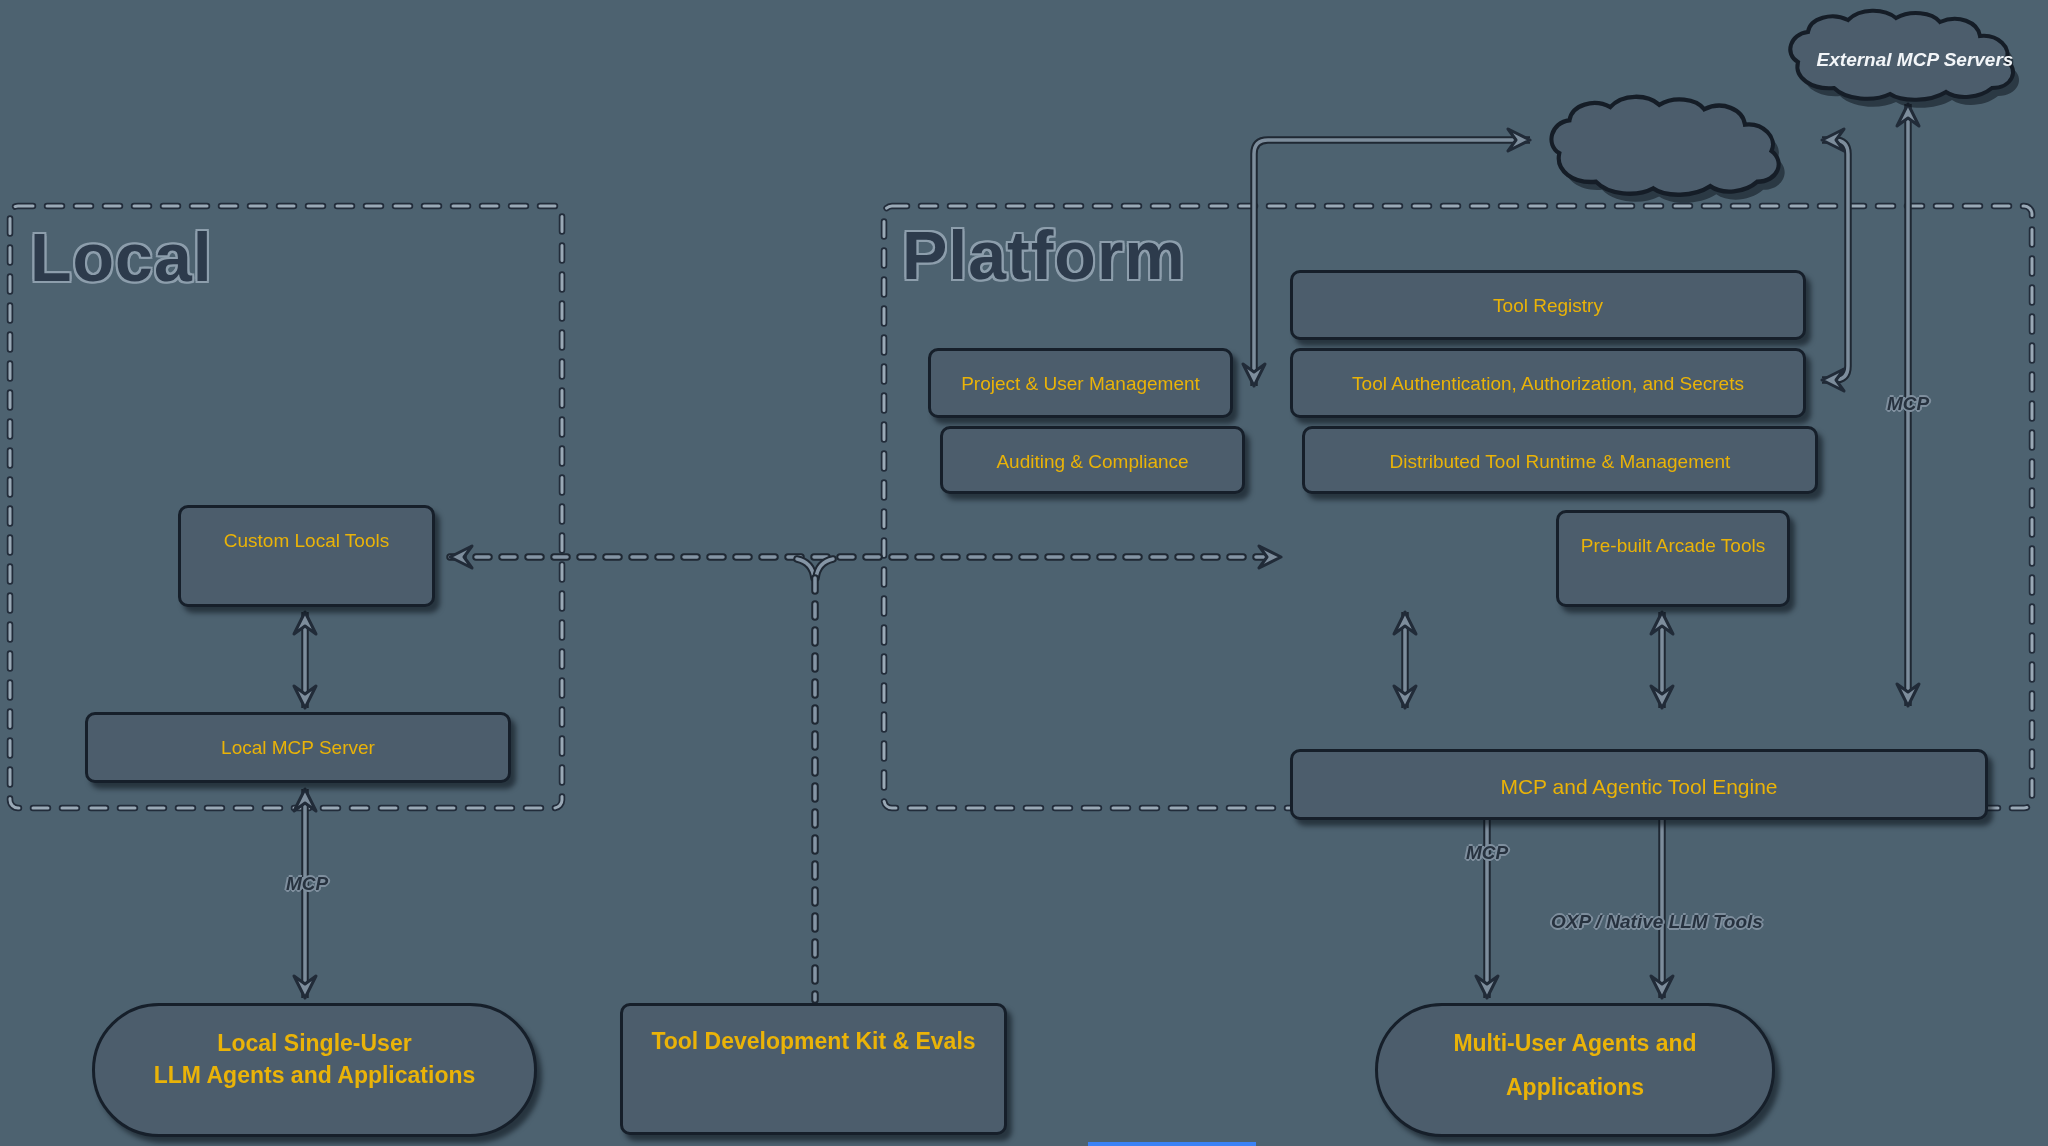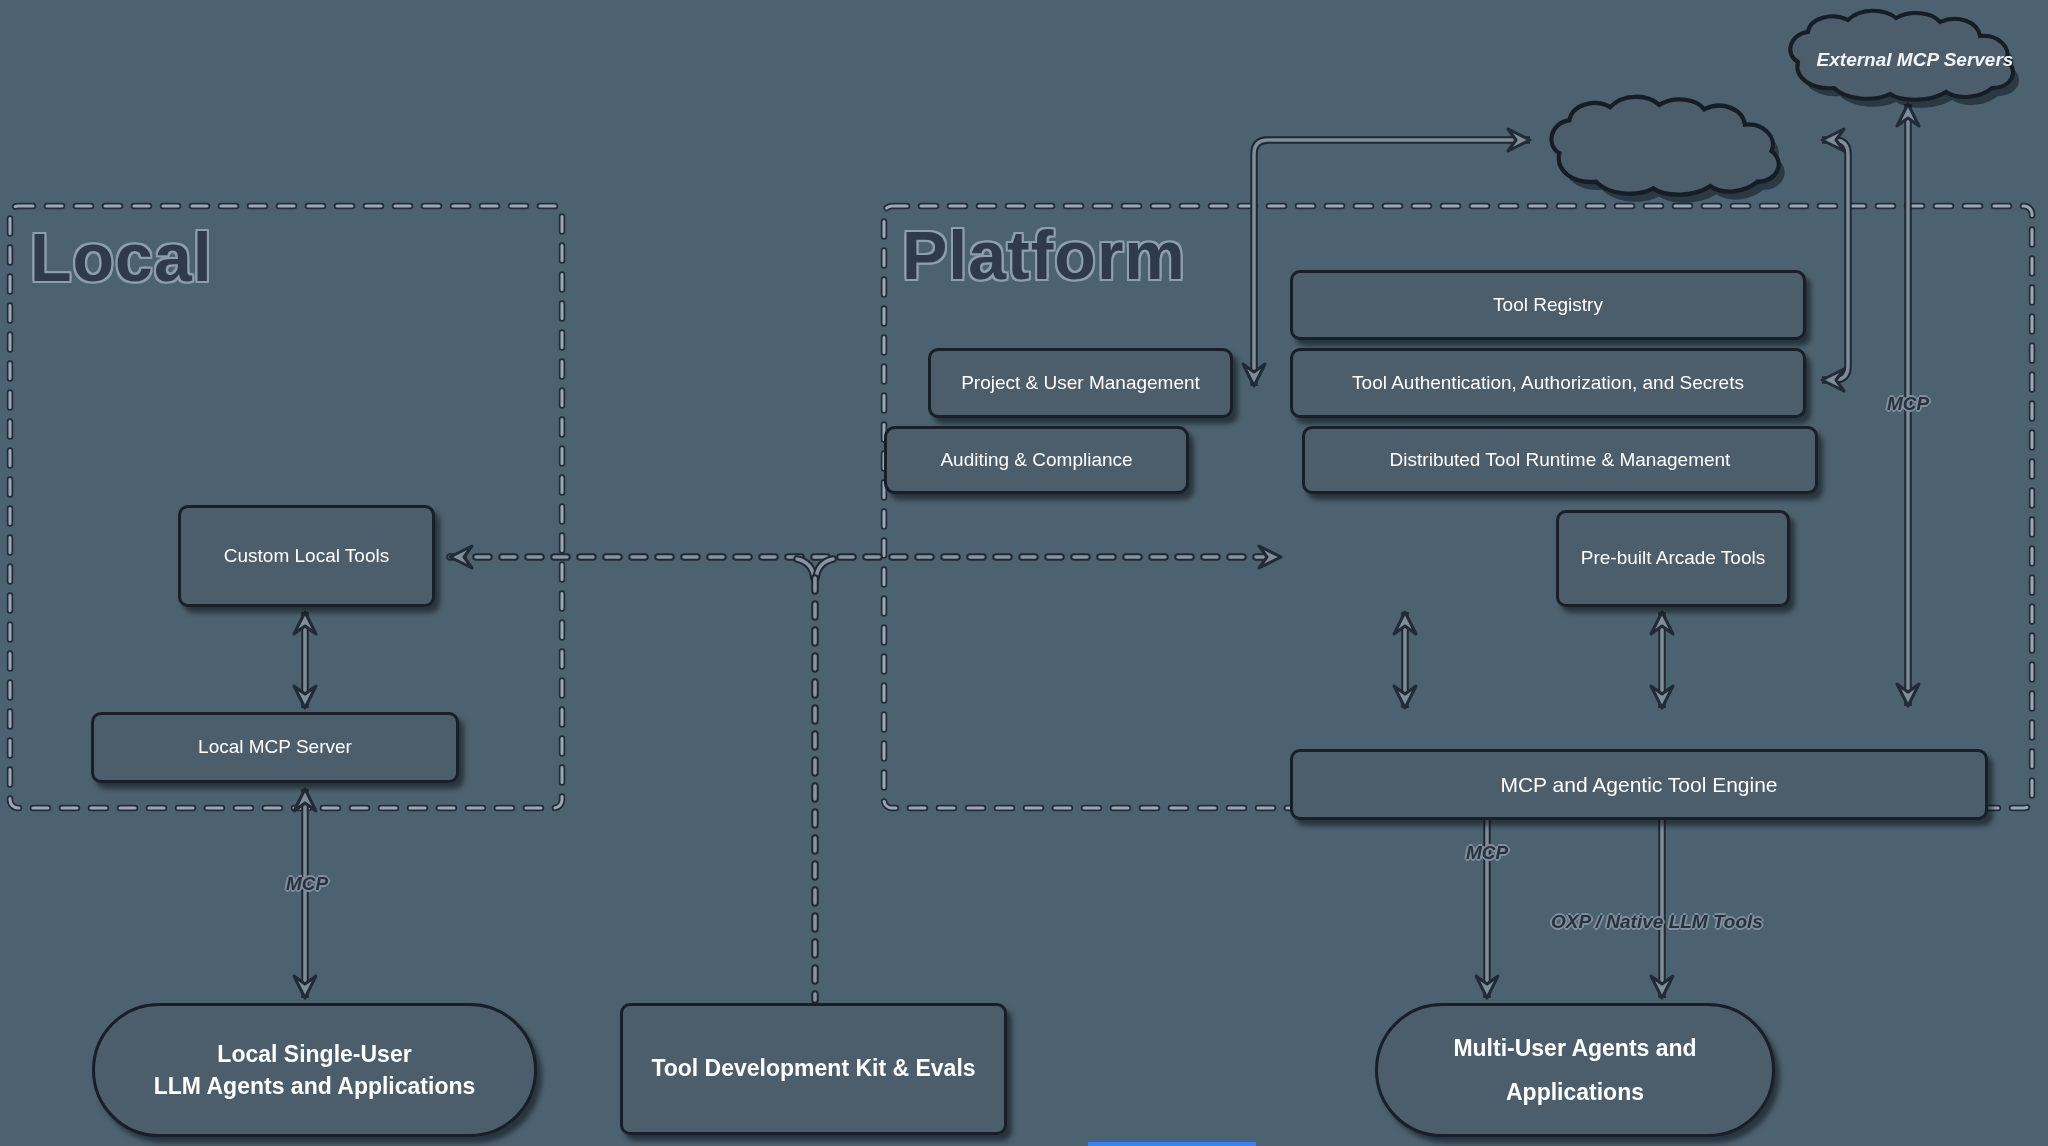--- a/index.html
+++ b/index.html
@@ -5,25 +5,25 @@
   html,body{margin:0;padding:0;background:#4d6270;}
   .stage{
     position:relative;width:2048px;height:1146px;overflow:hidden;
     background:#4d6270;
     font-family:"Liberation Sans", sans-serif;
   }
   .layer{position:absolute;left:0;top:0;width:2048px;height:1146px;}
   svg.layer{pointer-events:none;}
 
   .node{
-    position:absolute;display:flex;flex-direction:column;align-items:center;justify-content:center;
+    position:absolute;display:flex;flex-direction:column;align-items:center;justify-content:flex-start;
     background:#4c5d6c;border:3px solid #161f2a;border-radius:10px;
     box-shadow:5px 6px 5px rgba(10,16,24,0.55);
-    color:#ffffff;font-size:19px;line-height:1.3;text-align:center;
-    box-sizing:border-box;padding:4px 10px;
+    color:#eab308;font-size:19px;line-height:1.3;text-align:center;
+    box-sizing:border-box;padding:21px 10px;
   }
   .node.bold{font-weight:bold;font-size:23px;}
   .pill{border-radius:70px;}
 
   .group-title{
     position:absolute;font-size:68px;font-weight:bold;color:#2d3b4c;letter-spacing:1px;
     text-shadow:-2px 0 0 #8d9eac, 2px 0 0 #8d9eac, 0 -2px 0 #8d9eac, 0 2px 0 #8d9eac,
                 2px 2px 0 #8d9eac,-2px 2px 0 #8d9eac, 2px -2px 0 #8d9eac, -2px -2px 0 #8d9eac;
   }
   .cloud-label{
@@ -133,28 +133,28 @@
   </svg>
 
   <div class="group-title" style="left:30px;top:218px;">Local</div>
   <div class="group-title" style="left:902px;top:216px;">Platform</div>
 
   <div class="cloud-label" style="left:1800px;top:46px;width:230px;">External MCP Servers</div>
 
   <div class="node" style="left:178px;top:505px;width:257px;height:102px;">
     <span>Custom Local Tools</span>
   </div>
-  <div class="node" style="left:85px;top:712px;width:368px;height:71px;margin-left:6px;">
+  <div class="node" style="left:85px;top:712px;width:426px;height:71px;">
     <span>Local MCP Server</span>
   </div>
 
   <div class="node" style="left:928px;top:348px;width:305px;height:70px;">
     <span>Project &amp; User Management</span>
   </div>
-  <div class="node" style="left:884px;top:426px;width:305px;height:68px;border-radius:11px;">
+  <div class="node" style="left:940px;top:426px;width:305px;height:68px;">
     <span>Auditing &amp; Compliance</span>
   </div>
   <div class="node" style="left:1290px;top:270px;width:516px;height:70px;">
     <span>Tool Registry</span>
   </div>
   <div class="node" style="left:1290px;top:348px;width:516px;height:70px;">
     <span>Tool Authentication, Authorization, and Secrets</span>
   </div>
   <div class="node" style="left:1290px;top:426px;width:516px;height:68px;margin-left:12px;">
     <span>Distributed Tool Runtime &amp; Management</span>

